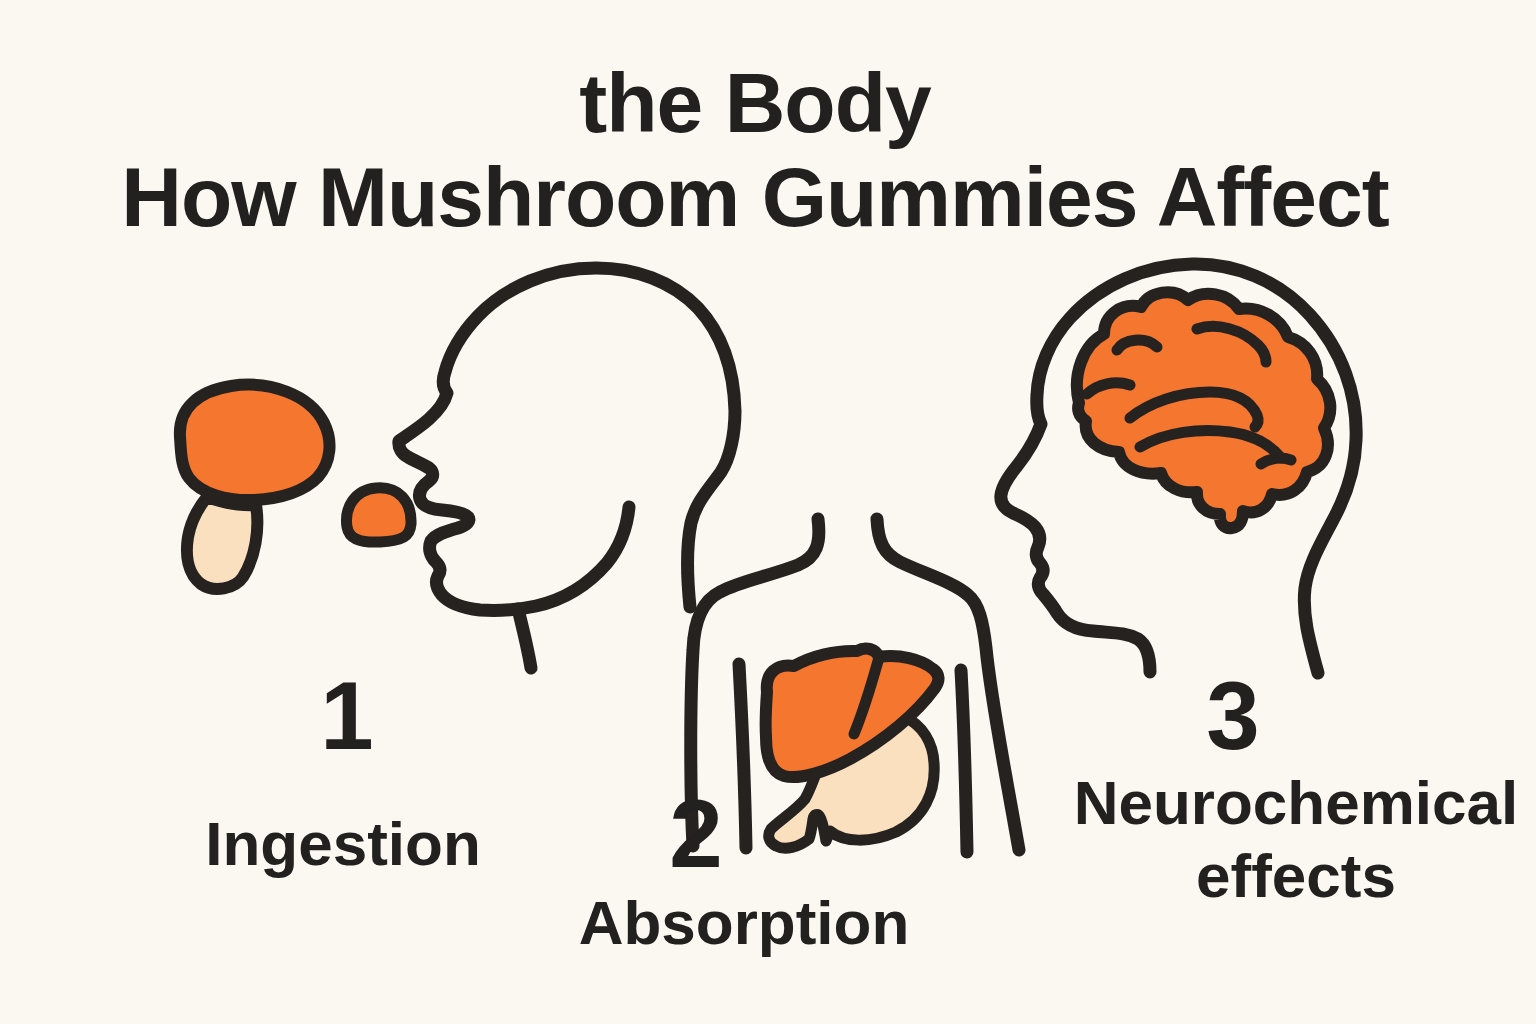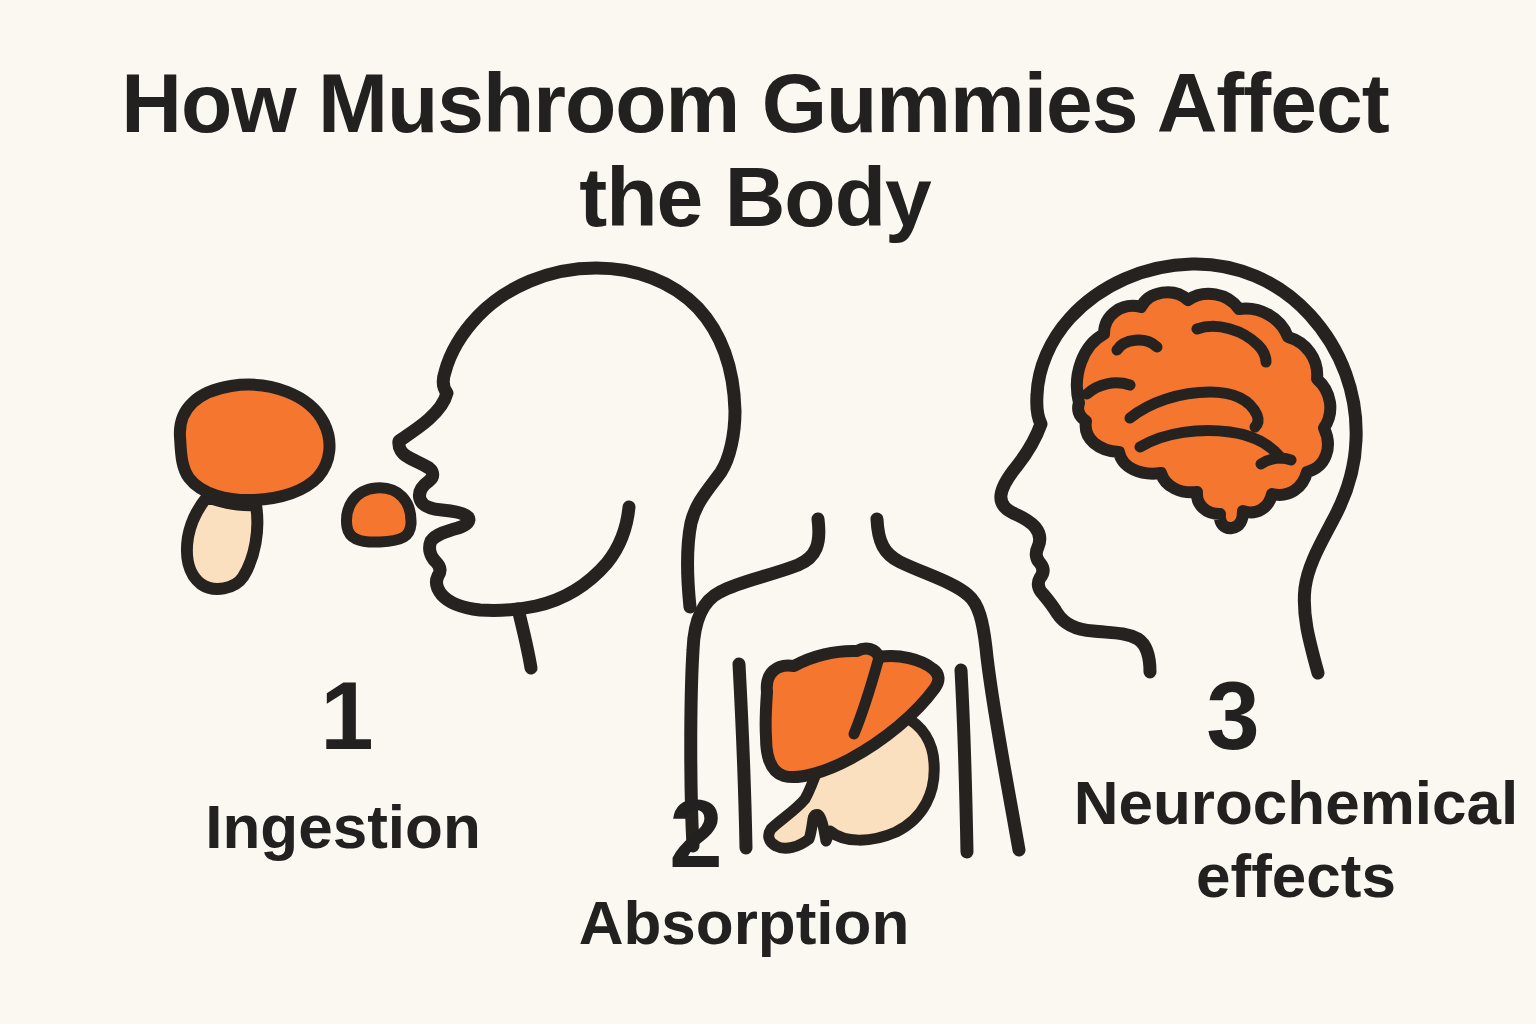--- a/index.html
+++ b/index.html
@@ -14,21 +14,21 @@
   .txt{position:absolute;color:var(--text-dark,#232020);font-weight:bold;transform:translateX(-50%);text-align:center;}
   .title{
     left:755px;top:56px;width:1400px;
     font-size:84px;line-height:94px;letter-spacing:-1px;white-space:nowrap;
   }
   .title span{display:block;}
   .step-num{font-size:96px;line-height:1;white-space:nowrap;}
   .step-label{font-size:62px;line-height:73px;white-space:nowrap;}
   .step-label.wrap{white-space:normal;width:520px;}
   #num1{left:347px;top:668px;}
-  #lab1{left:343px;top:790px;}
+  #lab1{left:343px;top:807px;}
   #num2{left:696px;top:786px;}
   #lab2{left:744px;top:886px;}
   #num3{left:1233px;top:668px;}
   #lab3{left:1296px;top:766px;}
   .stroke{fill:none;stroke:var(--outline,#262220);stroke-linecap:round;stroke-linejoin:round;}
   .w13{stroke-width:13px;}
   .w12{stroke-width:12px;}
   .w11{stroke-width:11px;}
   .fill-orange{fill:var(--accent-orange,#F4762F);}
   .fill-cream{fill:var(--cream,#FAE0BF);}
@@ -154,22 +154,22 @@
         <path class="stroke w11" d="M 1117,350 C 1124,339 1145,336 1157,347"></path>
         <path class="stroke w11" d="M 1130,418 C 1150,402 1180,392 1210,392 C 1235,392 1250,400 1257,415 C 1259,420 1258,424 1255,427"></path>
         <path class="stroke w11" d="M 1140,447 C 1165,432 1200,428 1230,432 C 1252,435 1270,444 1281,458"></path>
         <path class="stroke w11" d="M 1197,329 C 1217,322 1243,330 1258,345 C 1263,350 1266,356 1266,362"></path>
         <path class="stroke w11" d="M 1261,464 C 1270,458 1282,456 1291,460"></path>
       </g>
     </g>
   </svg>
 
   <div class="txt title">
+    <span>the Body</span>
     <span>How Mushroom Gummies Affect</span>
-    <span>the Body</span>
   </div>
 
   <div id="num1" class="txt step-num">1</div>
   <div id="lab1" class="txt step-label">Ingestion</div>
 
   <div id="num2" class="txt step-num">2</div>
   <div id="lab2" class="txt step-label">Absorption</div>
 
   <div id="num3" class="txt step-num">3</div>
   <div id="lab3" class="txt step-label wrap">Neurochemical effects</div>

